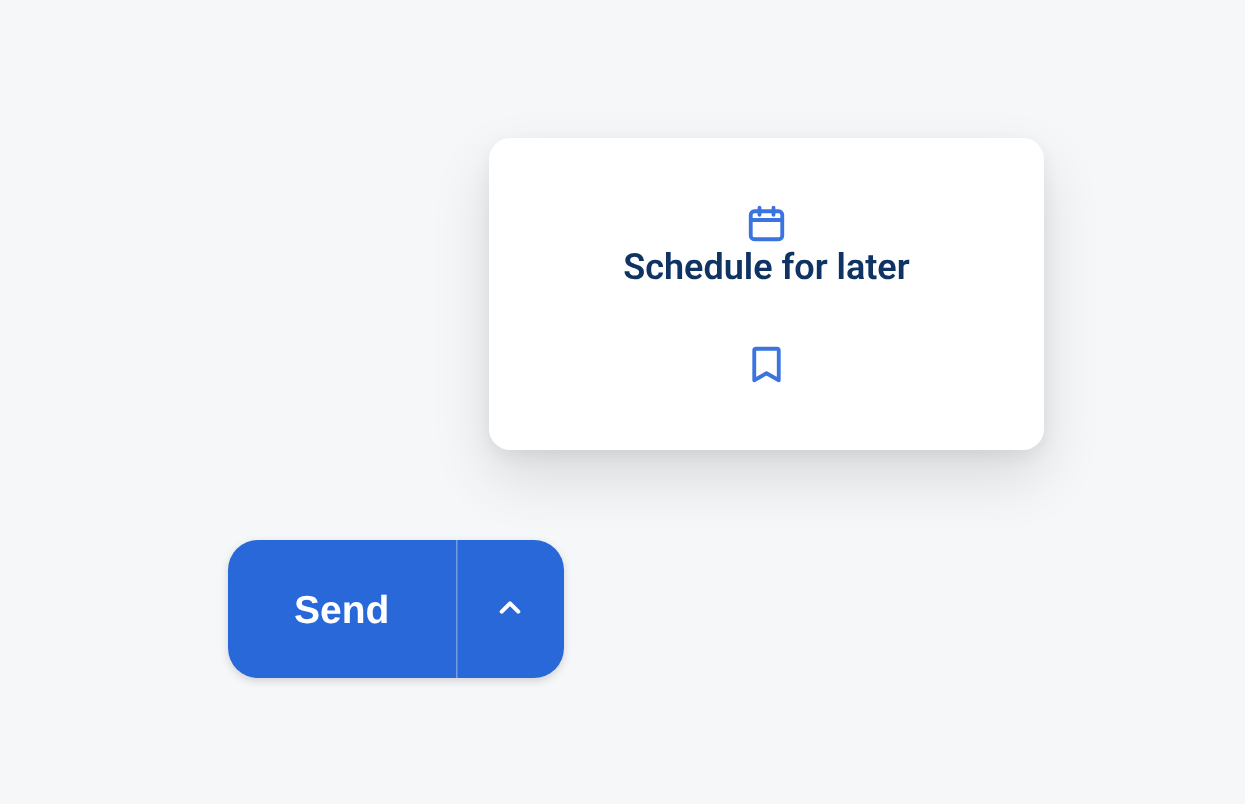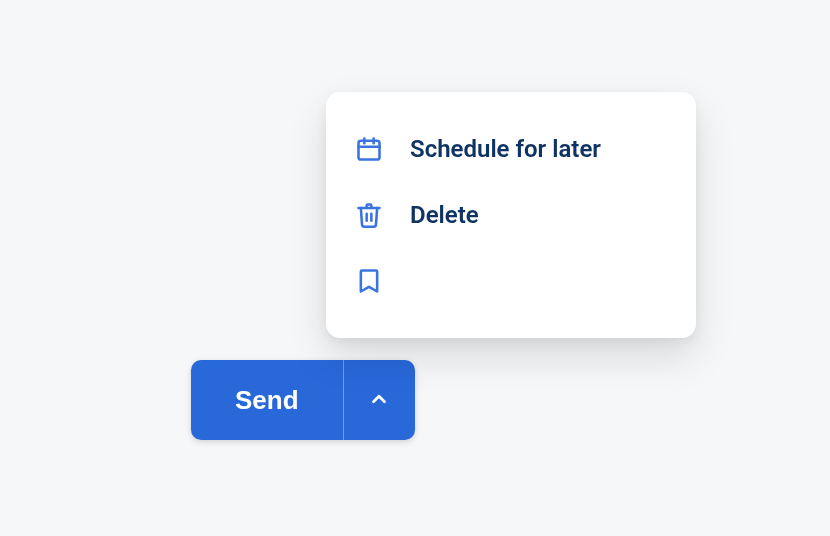--- a/index.html
+++ b/index.html
@@ -13,25 +13,24 @@
       background: #f5f7f9;
       font-family: -apple-system, BlinkMacSystemFont, "Segoe UI", Roboto, sans-serif;
       position: relative;
       overflow: hidden;
     }
     .split-button {
       position: absolute;
       left: 152px;
       top: 360px;
       display: flex;
-      height: 80px;
-      border-radius: 10px;
+      height: 92px;
+      border-radius: 20px;
       overflow: hidden;
       box-shadow: 0 2px 6px rgba(0,0,0,0.15);
-      margin-left: 39px;
     }
     .send-btn {
       background: #2868d9;
       color: #fff;
       font-size: 26px;
       font-weight: 600;
       border: none;
       padding: 0 44px;
       cursor: pointer;
       display: flex;
@@ -63,23 +62,23 @@
       top: 92px;
       width: 370px;
       background: #fff;
       border-radius: 14px;
       box-shadow: 0 18px 40px rgba(0,0,0,0.12), 0 4px 12px rgba(0,0,0,0.06);
       padding: 24px 0;
     }
     .menu-item {
       display: flex;
       align-items: center;
-      gap: 26px;
-      padding: 18px 28px;
+      padding: 18px 51px;
       cursor: pointer;
+      flex-direction: column;
     }
     .menu-item .icon {
       width: 30px;
       height: 30px;
       flex-shrink: 0;
       display: flex;
       align-items: center;
       justify-content: center;
     }
     .menu-item .icon svg {
@@ -121,29 +120,17 @@
         <line x1="3" y1="10" x2="21" y2="10"></line>
         <line x1="8" y1="3" x2="8" y2="7"></line>
         <line x1="16" y1="3" x2="16" y2="7"></line>
       </svg>
     </span>
     <span class="label">Schedule for later</span>
   </div>
   <div class="menu-item">
     <span class="icon">
       <svg viewBox="0 0 24 24">
-        <polyline points="3 6 5 6 21 6"></polyline>
-        <path d="M19 6l-1 14a2 2 0 0 1-2 2H8a2 2 0 0 1-2-2L5 6"></path>
-        <path d="M10 6V4a1 1 0 0 1 1-1h2a1 1 0 0 1 1 1v2"></path>
-        <line x1="10" y1="11" x2="10" y2="17"></line>
-        <line x1="14" y1="11" x2="14" y2="17"></line>
-      </svg>
-    </span>
-    <span class="label">Delete</span>
-  </div>
-  <div class="menu-item">
-    <span class="icon">
-      <svg viewBox="0 0 24 24">
         <path d="M6 3h12a1 1 0 0 1 1 1v17l-7-4-7 4V4a1 1 0 0 1 1-1z"></path>
       </svg>
     </span>
   </div>
 </div>
 
 </body></html>

